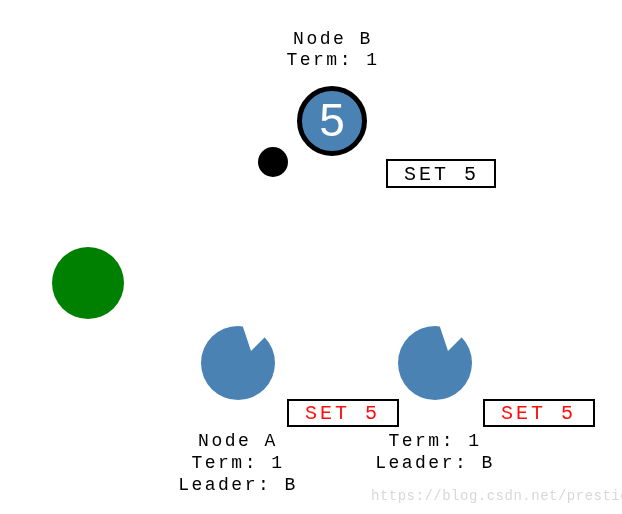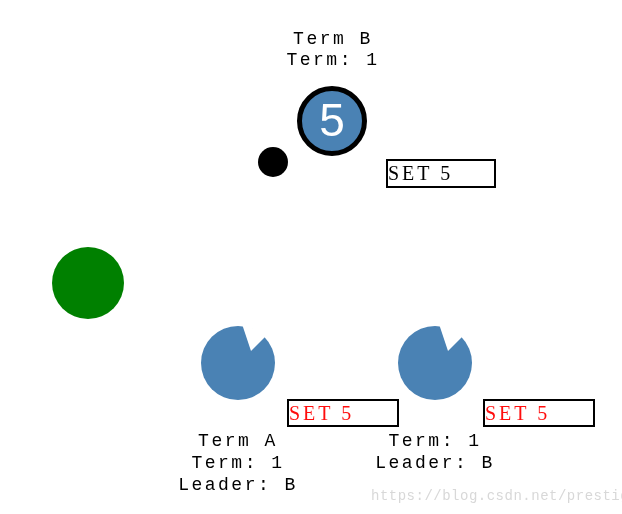--- a/index.html
+++ b/index.html
@@ -47,27 +47,26 @@
     background:var(--client-fill,#008000);
     border-radius:50%;
   }
   .follower-svg{width:74px;height:74px;display:block;color:var(--node-fill,#4a82b4);}
   .follower-a{left:201px;top:326px;}
   .follower-c{left:398px;top:326px;}
   .msg-box{
     box-sizing:border-box;
     border:2px solid #000;
     background:#fff0;
-    display:flex;align-items:center;
-    padding-left:0;
+    display:flex;align-items:flex-end;
+    padding-left:16px;
     font-size:20px;
     letter-spacing:3px;
     white-space:nowrap;
     overflow:hidden;
-    font-family:Liberation Serif, serif;
   }
   .msg-leader{left:386px;top:159px;width:110px;height:29px;color:#000;}
   .msg-pending{color:var(--pending-text,#ff0d0d);width:112px;height:28px;}
   .msg-a{left:287px;top:399px;}
   .msg-c{left:483px;top:399px;}
   .lbl-leader{left:223px;top:29px;}
   .lbl-a{left:128px;top:430px;}
   .lbl-c{left:325px;top:430px;}
   .watermark{
     left:371px;top:488px;
@@ -77,21 +76,21 @@
     color:var(--watermark,#d8d8d8);
     white-space:nowrap;
   }
 </style>
 </head>
 <body>
 
 <div id="canvas">
 
   <div class="abs node-label leader-label lbl-leader">
-    <div>Term B</div>
+    <div>Node B</div>
     <div>Term: 1</div>
   </div>
 
   <div class="abs leader-circle">
     <span class="leader-value">5</span>
   </div>
 
   <div class="abs dot"></div>
 
   <div class="abs msg-box msg-leader">
@@ -116,21 +115,21 @@
 
   <div class="abs msg-box msg-pending msg-a">
     <span>SET 5</span>
   </div>
 
   <div class="abs msg-box msg-pending msg-c">
     <span>SET 5</span>
   </div>
 
   <div class="abs node-label lbl-a">
-    <div>Term A</div>
+    <div>Node A</div>
     <div>Term: 1</div>
     <div>Leader: B</div>
   </div>
 
   <div class="abs node-label lbl-c">
     <div>Term: 1</div>
     <div>Leader: B</div>
   </div>
 
   <div class="abs watermark">https://blog.csdn.net/prestigeding</div>

